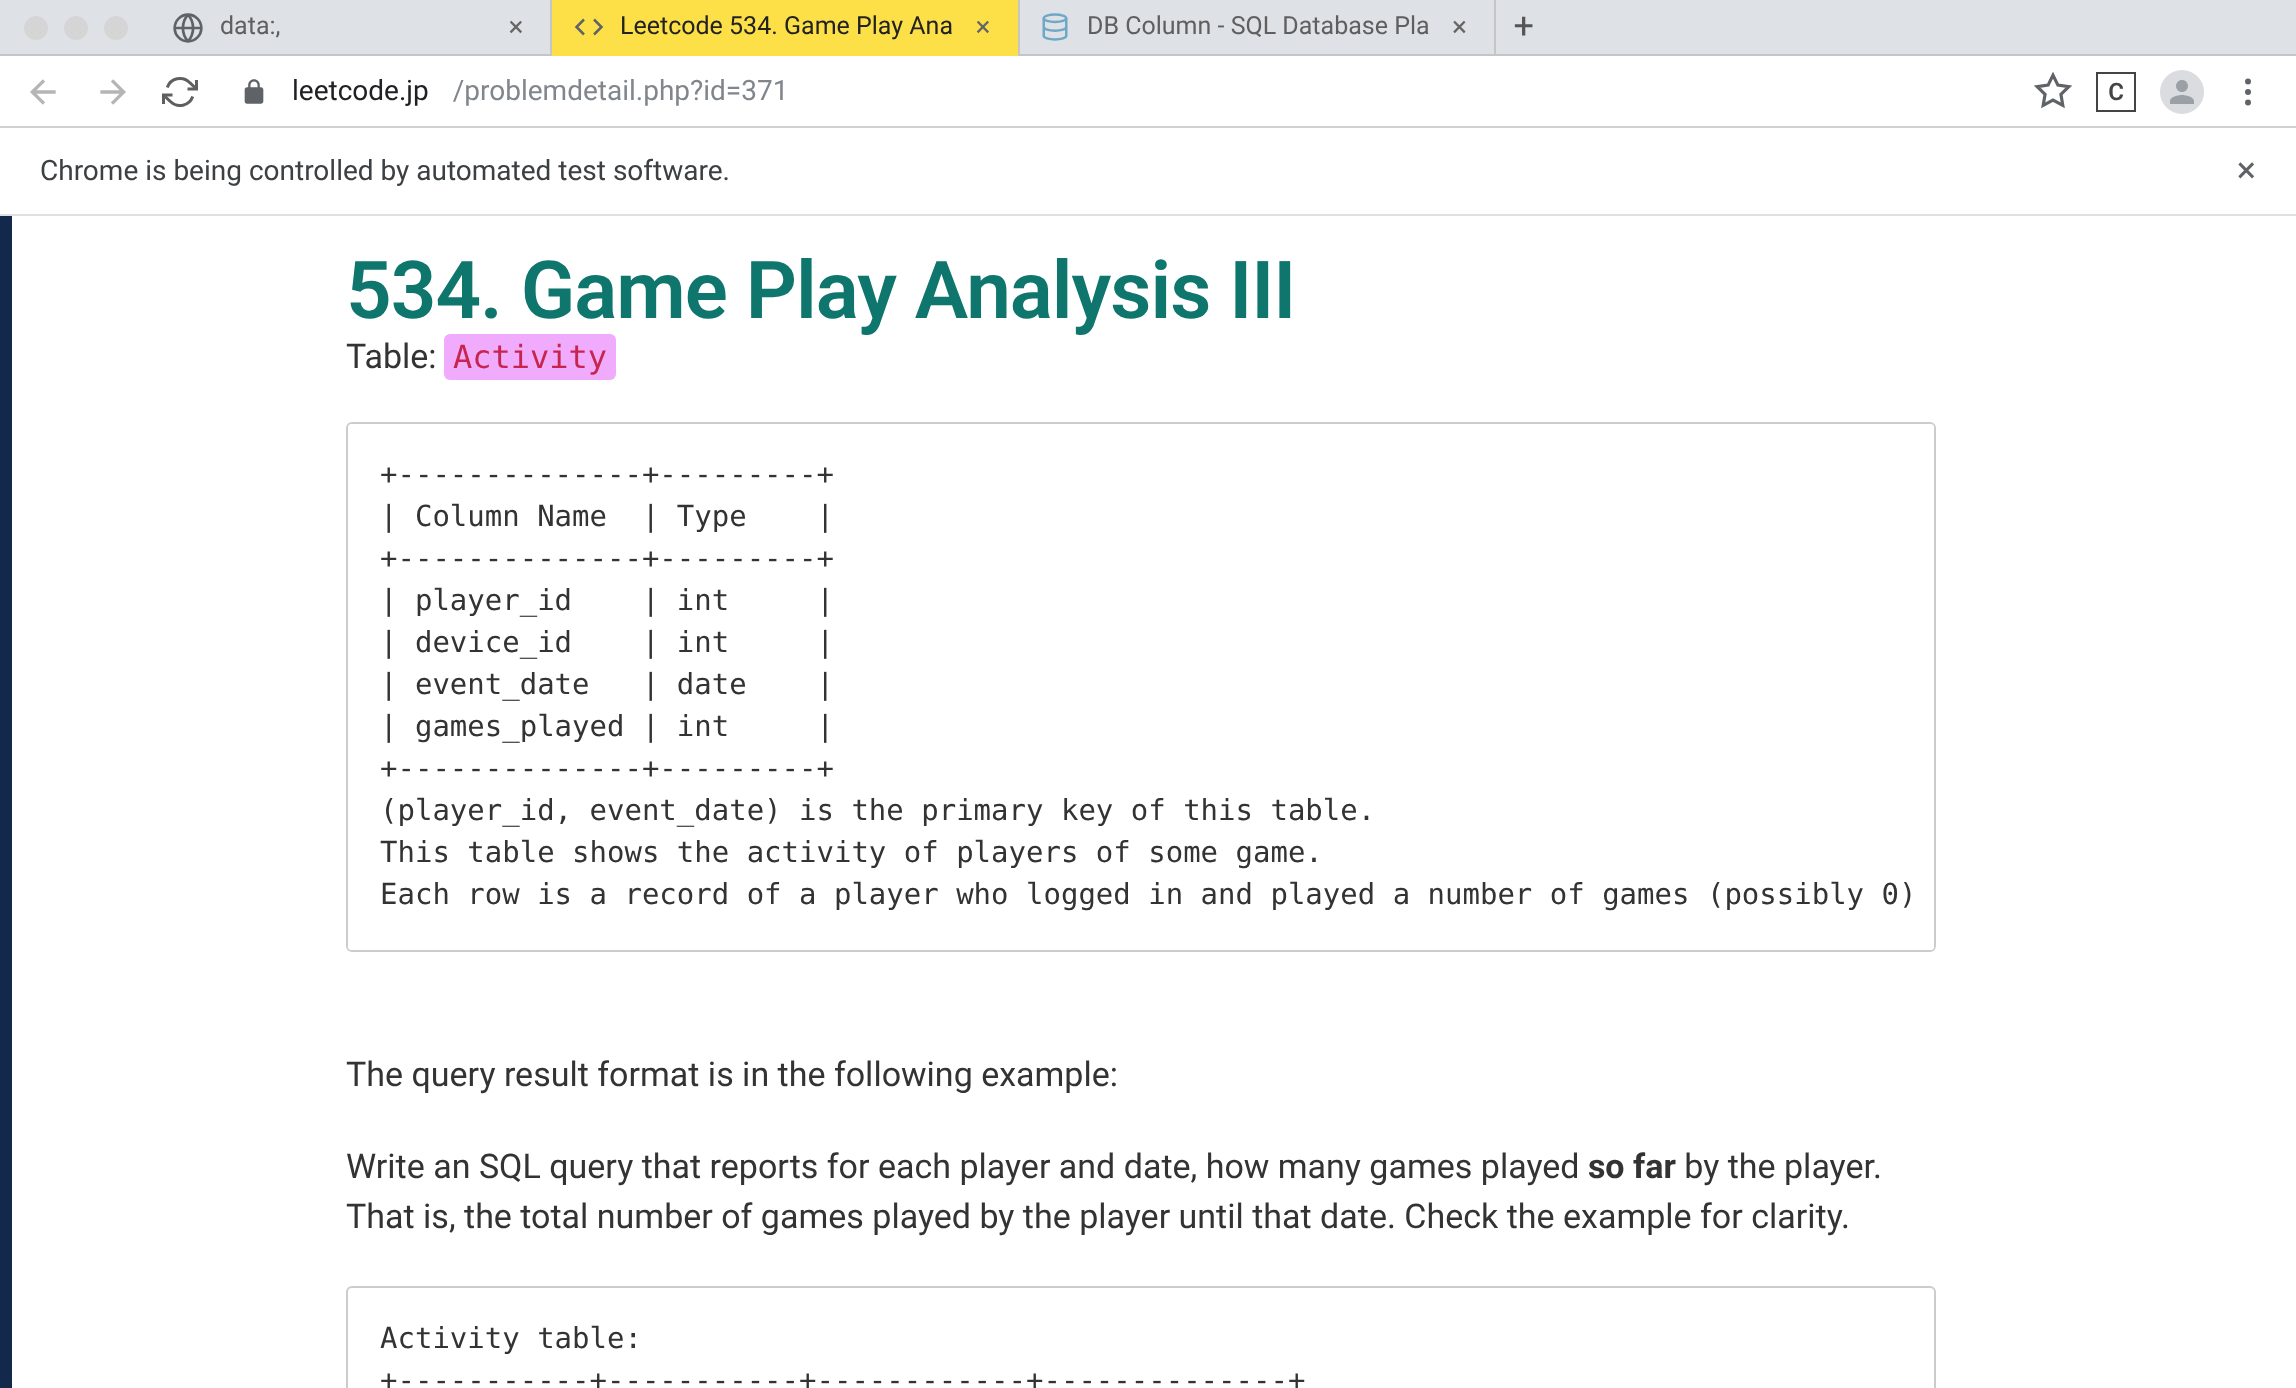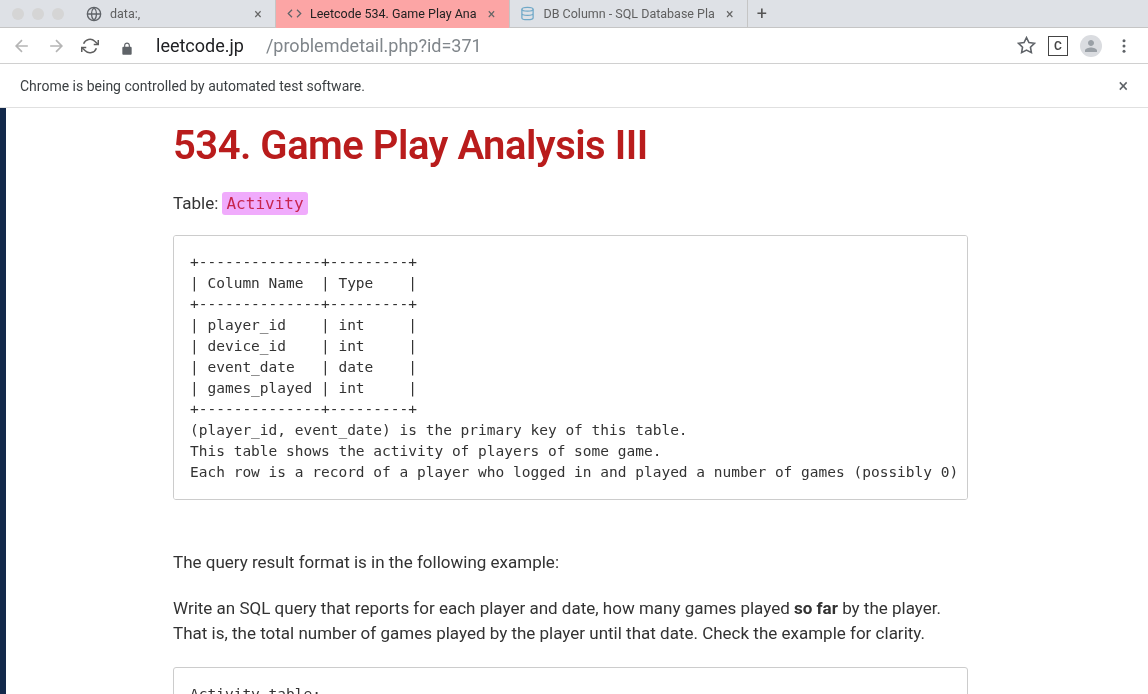--- a/index.html
+++ b/index.html
@@ -3,47 +3,47 @@
   <meta charset="utf-8">
   <style>
     * { margin: 0; padding: 0; box-sizing: border-box; }
     body { font-family: -apple-system, BlinkMacSystemFont, "Segoe UI", Roboto, sans-serif; background: #fff; width: 1148px; height: 694px; overflow: hidden; }
     
     
     .tab-bar { display: flex; align-items: center; height: 28px; background: #dee1e6; border-bottom: 1px solid #c5c5c5; }
     .traffic-lights { display: flex; gap: 8px; padding: 0 12px; align-items: center; }
     .tl { width: 12px; height: 12px; border-radius: 50%; background: #d5d5d5; }
     .tab { display: flex; align-items: center; gap: 8px; padding: 0 10px; height: 28px; font-size: 12.5px; color: #5f5f5f; border-right: 1px solid #c5c5c5; max-width: 240px; min-width: 200px; position: relative; cursor: pointer; }
-    .tab.active { background: #fca5a5; color: #222; }
+    .tab.active { background: #fde047; color: #222; }
     .tab-favicon { width: 16px; height: 16px; flex-shrink: 0; display:flex; align-items:center; justify-content:center; }
     .tab-title { flex: 1; white-space: nowrap; overflow: hidden; text-overflow: ellipsis; }
     .tab-close { width: 14px; height: 14px; display:flex; align-items:center; justify-content:center; font-size: 14px; color: #666; cursor: pointer; flex-shrink: 0;}
     .new-tab { width: 28px; height: 28px; display: flex; align-items: center; justify-content: center; cursor: pointer; color: #555; font-size: 18px; }
     
     
     .addr-bar { display: flex; align-items: center; height: 36px; background: #fff; border-bottom: 1px solid #d0d0d0; padding: 0 8px; gap: 6px; }
     .nav-btn { width: 28px; height: 28px; display: flex; align-items: center; justify-content: center; color: #b5b5b5; cursor: pointer; border-radius: 50%; }
     .nav-btn.active { color: #5f5f5f; }
-    .url-box { flex: 1; display: flex; align-items: center; gap: 22px; height: 28px; padding: 0 10px; font-size: 18px; }
+    .url-box { flex: 1; display: flex; align-items: center; gap: 12px; height: 28px; padding: 0 10px; font-size: 14px; }
     .lock { width: 14px; height: 14px; color: #5f6368; }
     .url-host { color: #202124; }
     .url-path { color: #80868b; }
     .right-icons { display: flex; align-items: center; gap: 12px; padding-right: 6px; }
     .ricn { width: 20px; height: 20px; display:flex; align-items:center; justify-content:center; color:#5f6368; cursor:pointer;}
     .square-c { width: 20px; height: 20px; border: 1.5px solid #444; display:flex; align-items:center; justify-content:center; font-size: 12px; font-weight:600; color:#444;}
     .avatar { width: 22px; height: 22px; border-radius: 50%; background:#dadce0; display:flex; align-items:center; justify-content:center;}
     
     
     .info-bar { display: flex; align-items: center; justify-content: space-between; height: 44px; padding: 0 20px; border-bottom: 1px solid #e0e0e0; font-size: 14px; color: #3c4043; gap: 16px; }
     .info-close { font-size: 18px; color:#5f6368; cursor:pointer; }
     
     
     .content { padding: 0 0 0 0; overflow-y: auto; height: calc(694px - 28px - 36px - 44px); }
     .content-inner { max-width: 795px; margin-left: 173px; padding-top: 14px; }
-    h1 { font-size: 40px; font-weight: 600; color: #b91c1c; margin-bottom: 24px; letter-spacing: -0.5px;}
+    h1 { font-size: 40px; font-weight: 600; color: #0f766e; letter-spacing: -0.5px;}
     .table-line { font-size: 17px; color: #333; margin-bottom: 22px; }
     .table-name { color: #c7254e; font-family: Menlo, Monaco, Consolas, monospace; background: #f0abfc; padding: 2px 4px; border-radius: 3px; font-size: 16px;}
     
     pre { border: 1px solid #ccc; background: #fff; padding: 16px; font-family: Menlo, Monaco, Consolas, monospace; font-size: 14.5px; line-height: 1.45; color: #333; overflow-x: auto; margin-bottom: 50px; border-radius: 3px; white-space: pre; }
     pre::-webkit-scrollbar { height: 10px; }
     pre::-webkit-scrollbar-track { background: #fafafa; border-radius: 5px;}
     pre::-webkit-scrollbar-thumb { background: #c1c1c1; border-radius: 5px; }
     
     .para { font-size: 17px; color: #333; line-height: 1.5; margin-bottom: 20px; }
     .para strong { font-weight: 700; }

